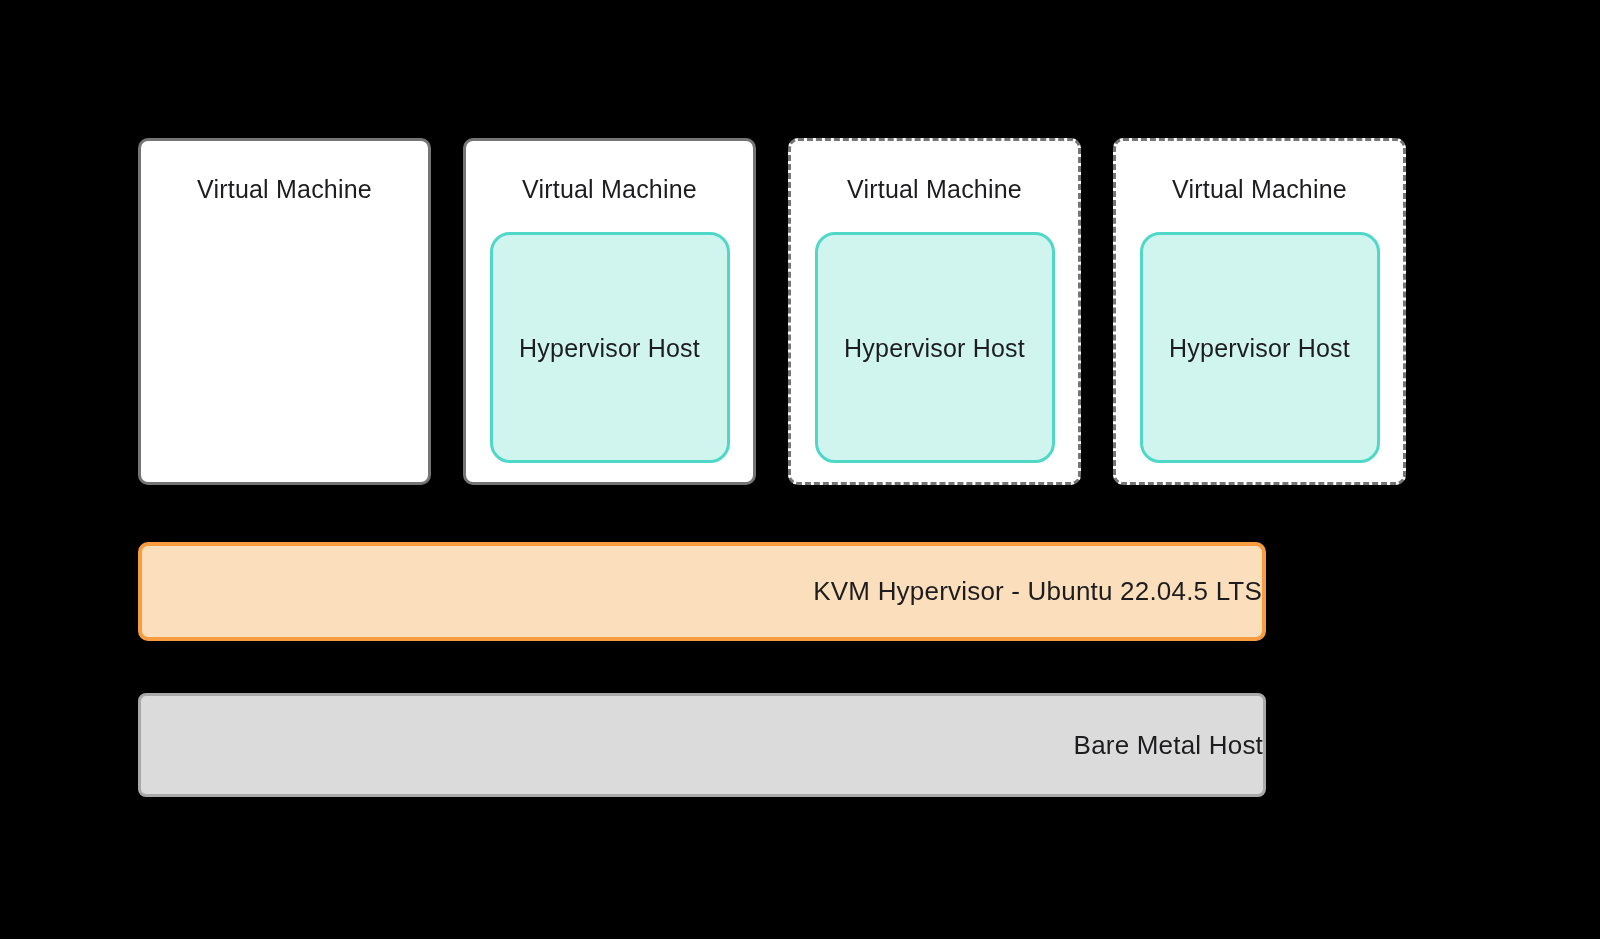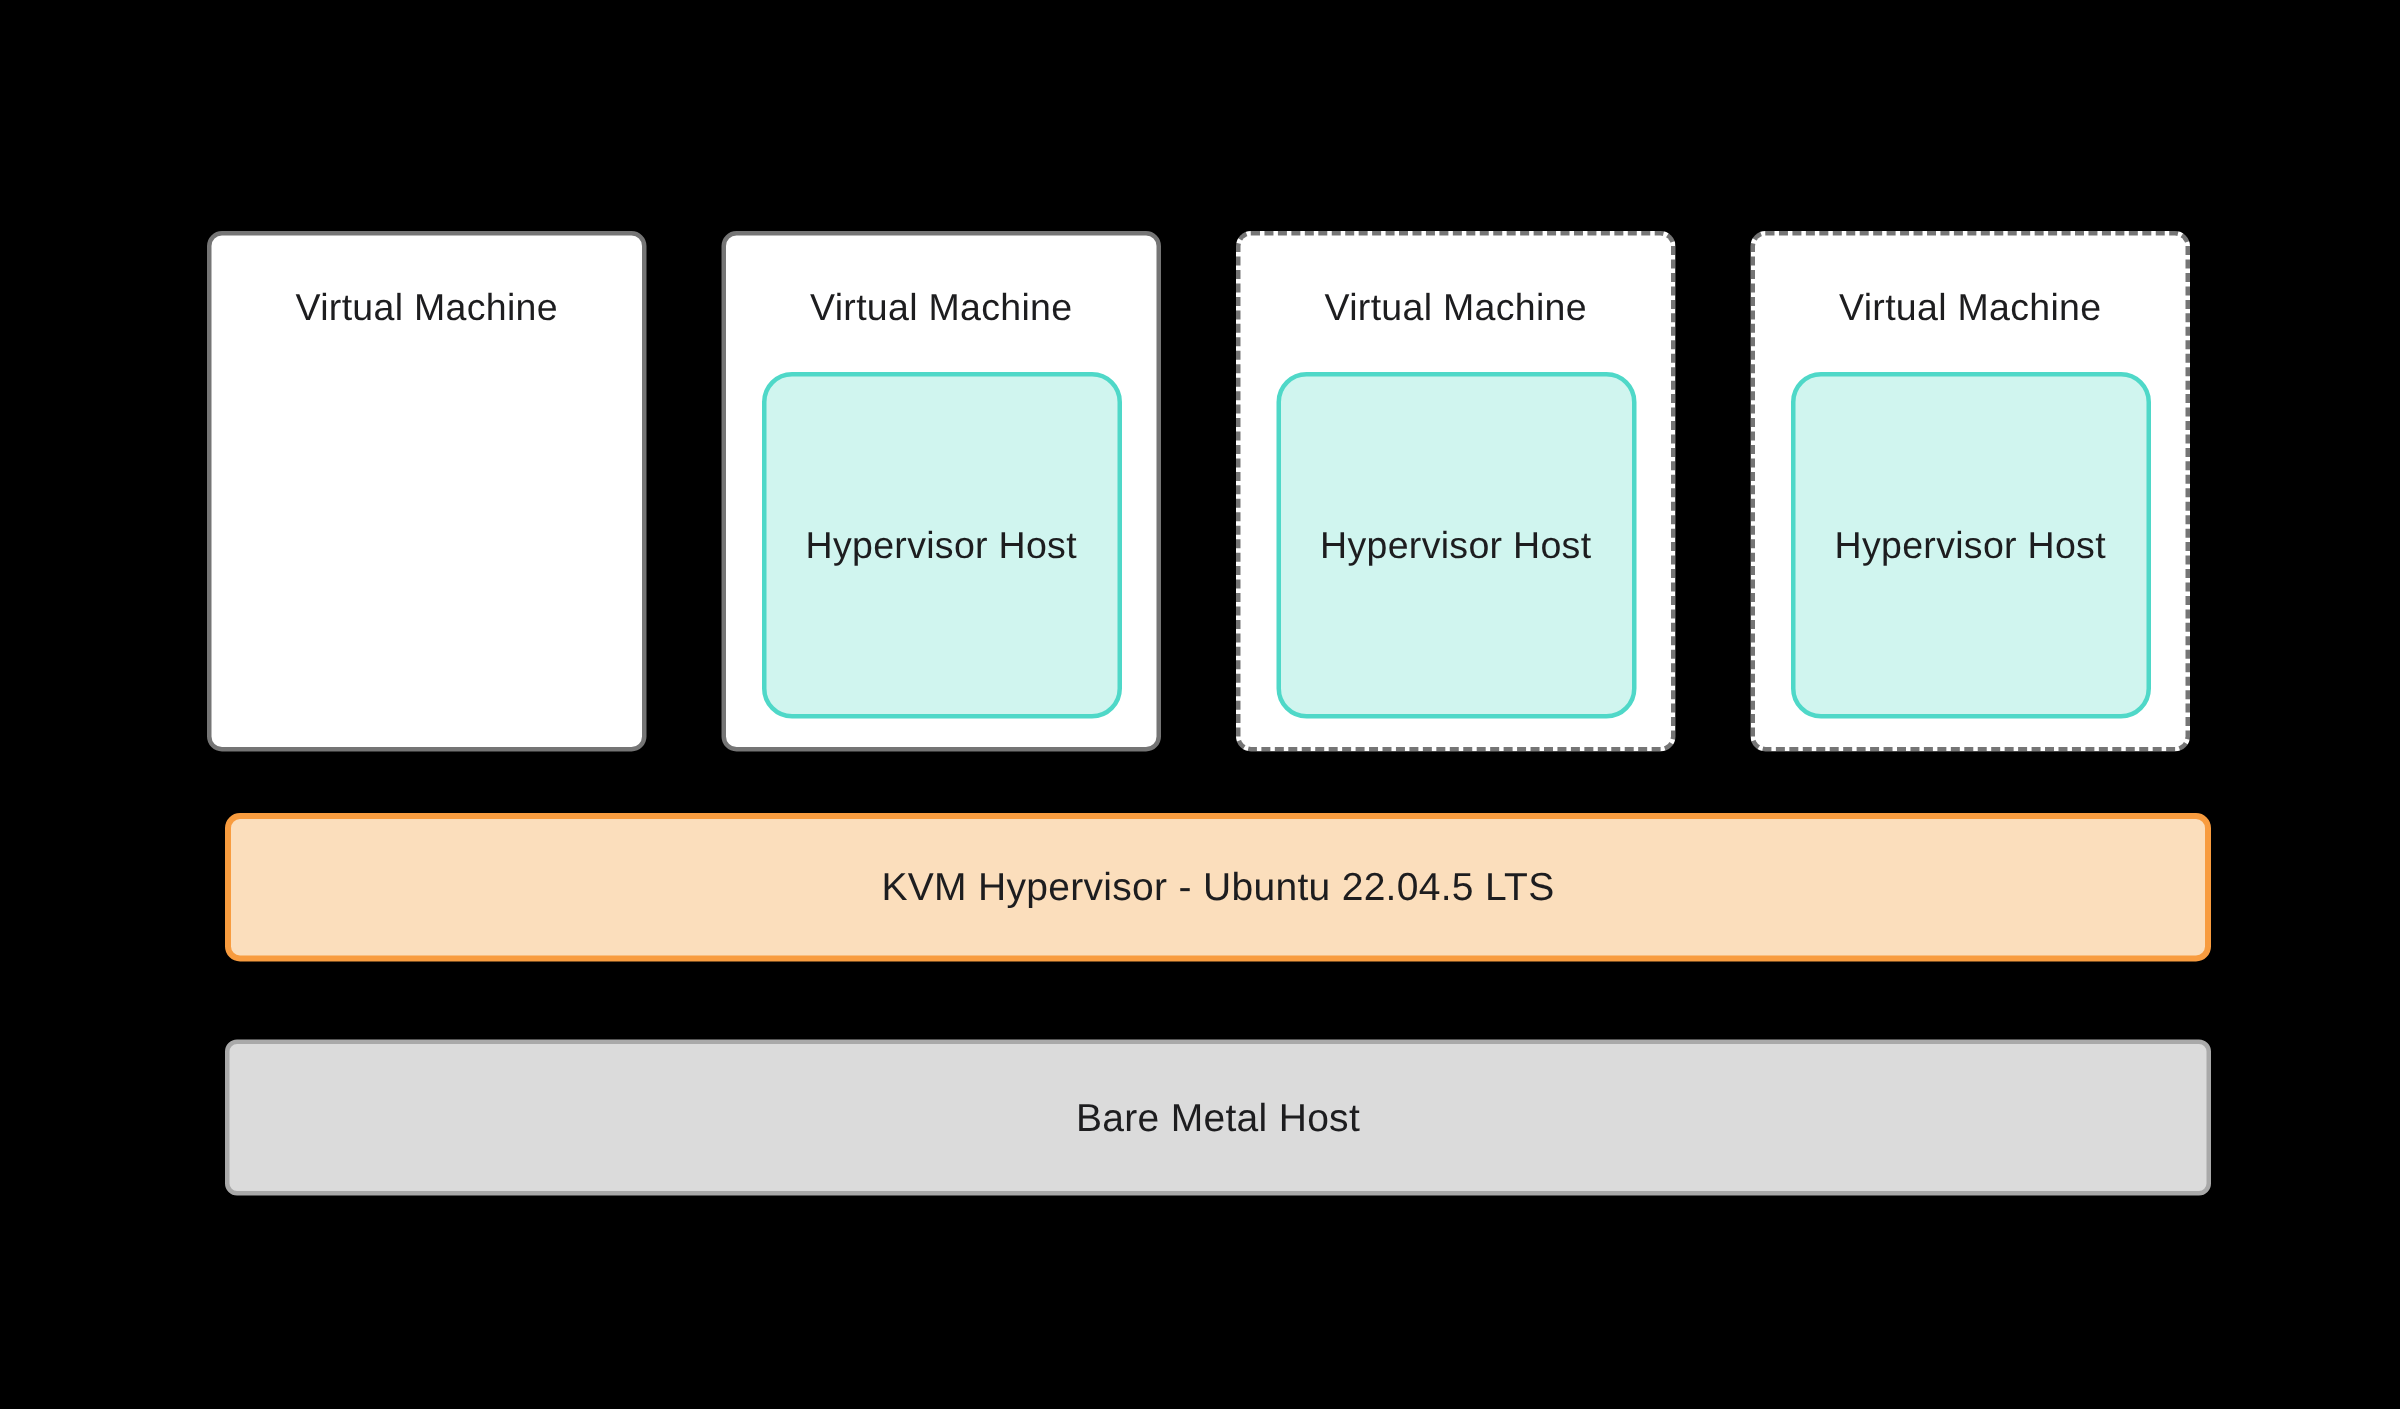--- a/index.html
+++ b/index.html
@@ -15,22 +15,21 @@
     background: var(--canvas-bg, #000000);
     overflow: hidden;
   }
   .vm-row {
     position: absolute;
     left: 138px;
     top: 138px;
     width: 1322px;
     height: 347px;
     display: flex;
-    gap: 50px;
-    margin-top: 16px;
+    gap: 32px;
   }
   .vm-box {
     position: relative;
     box-sizing: border-box;
     width: 293px;
     height: 347px;
     background: var(--box-bg, #ffffff);
     border: 3px solid var(--box-border, #757575);
     border-radius: 10px;
     flex: 0 0 auto;
@@ -74,26 +73,26 @@
     background: var(--blue-fill, #bfdffb);
     border-color: var(--blue-border, #47a3f7);
   }
   .inner-box.teal {
     background: var(--teal-fill, #d0f5ef);
     border-color: var(--teal-border, #4fd8c8);
     border-radius: 20px;
   }
   .bar {
     position: absolute;
-    left: 150px;
-    width: 1324px;
+    left: 138px;
+    width: 1128px;
     box-sizing: border-box;
     display: flex;
     align-items: center;
-    justify-content: center;
+    justify-content: flex-end;
     font-size: 26px;
     color: var(--text, #1d1d1f);
     letter-spacing: 0.2px;
   }
   .orange-bar {
     top: 542px;
     height: 99px;
     background: var(--orange-fill, #fbdebc);
     border: 4px solid var(--orange-border, #f89c3f);
     border-radius: 10px;

